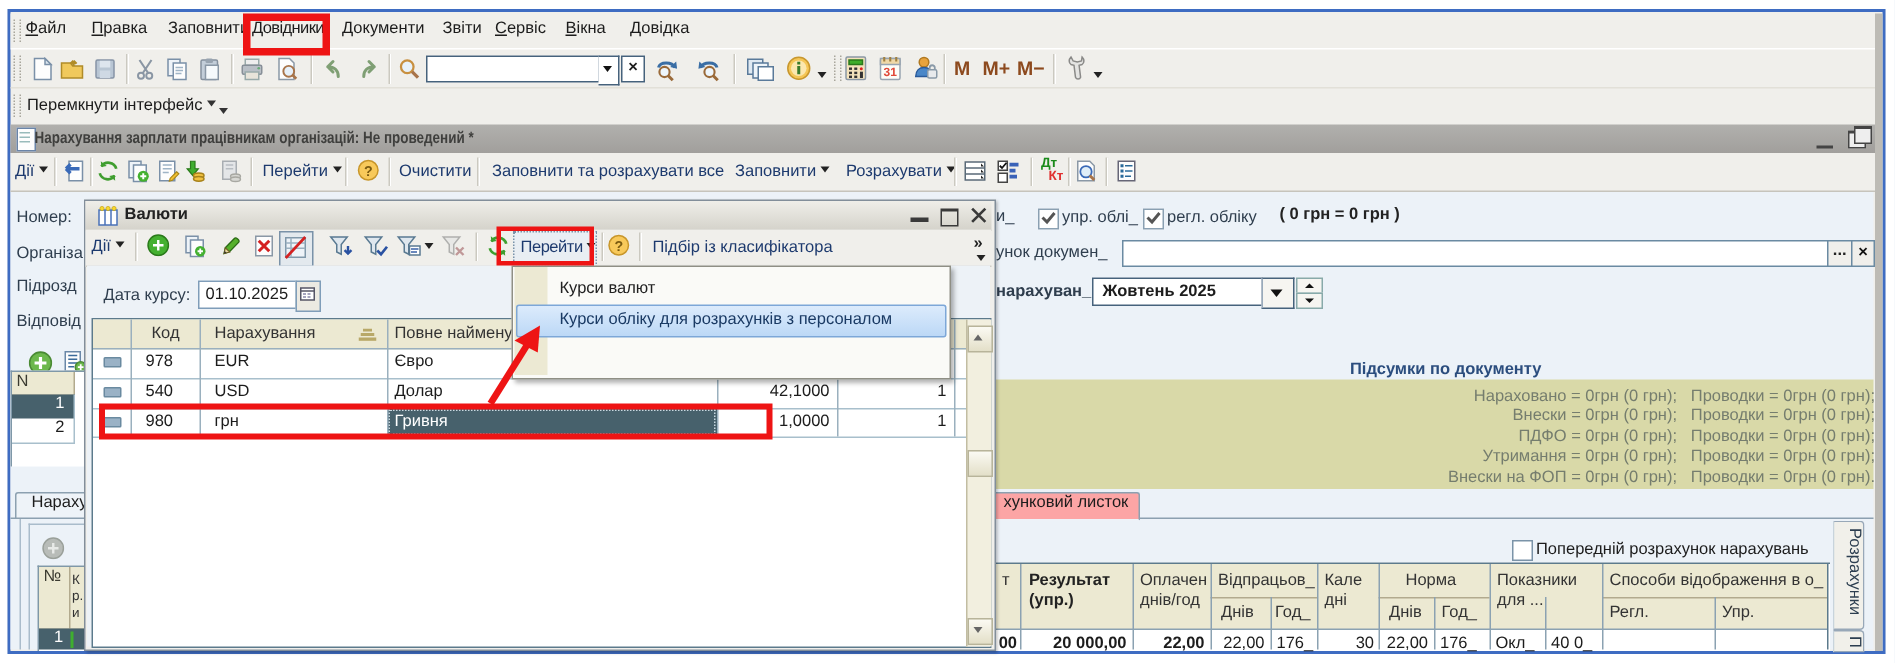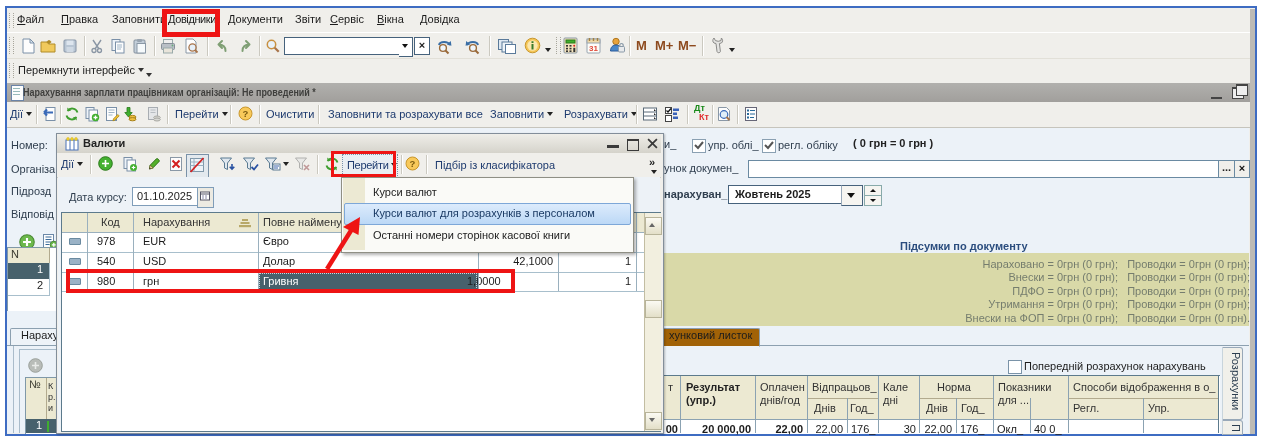--- a/index.html
+++ b/index.html
@@ -318,21 +318,21 @@
 <div class="ab" style="left:864px;top:185px;width:16px;height:9px;background:#f6f5f1;border:1px solid #8aa;text-align:center">
     <span style="display:block;margin:3px auto 0;width:0;border-left:3px solid transparent;border-right:3px solid transparent;border-bottom:3.5px solid #111"></span>
   </div>
 <div class="ab" style="left:864px;top:195px;width:16px;height:9px;background:#f6f5f1;border:1px solid #8aa">
     <span style="display:block;margin:3px auto 0;width:0;border-left:3px solid transparent;border-right:3px solid transparent;border-top:3.5px solid #111"></span>
   </div>
 <div class="ab" style="left:900px;top:240px;width:348px;text-align:left;font-weight:bold;color:#2b4d7e">Підсумки по документу</div>
 <div class="ab" style="left:660px;top:253px;width:589px;height:73px;background:#d9d9a8"></div>
 <div class="ab" style="left:660px;top:258px;width:590px;text-align:right;color:#757d6e;line-height:13.4px">Нараховано = 0грн (0 грн);&nbsp;&nbsp;&nbsp;Проводки = 0грн (0 грн);<br>Внески = 0грн (0 грн);&nbsp;&nbsp;&nbsp;Проводки = 0грн (0 грн);<br>ПДФО = 0грн (0 грн);&nbsp;&nbsp;&nbsp;Проводки = 0грн (0 грн);<br>Утримання = 0грн (0 грн);&nbsp;&nbsp;&nbsp;Проводки = 0грн (0 грн);<br>Внески на ФОП = 0грн (0 грн);&nbsp;&nbsp;&nbsp;Проводки = 0грн (0 грн).</div>
 <div class="ab" style="left:7px;top:345px;width:1242px;height:1px;background:#8ca0b0"></div>
-<div class="ab" style="left:640px;top:328px;width:118px;height:17px;background:#a16207;border:1px solid #8ca0b0;border-bottom:1px solid #eef3f8;border-radius:2px 2px 0 0"><span style="margin-left:28px">хунковий листок</span></div>
+<div class="ab" style="left:640px;top:328px;width:118px;height:17px;background:#fca5a5;border:1px solid #8ca0b0;border-bottom:1px solid #eef3f8;border-radius:2px 2px 0 0"><span style="margin-left:28px">хунковий листок</span></div>
 <div class="ab" style="left:1008px;top:360px;width:12px;height:12px;background:#fff;border:1px solid #7a93a8"></div>
 <div class="ab" style="left:1024px;top:360px">Попередній розрахунок нарахувань</div>
 
 <div class="ab" style="left:663px;top:375px;width:556px;height:58px;background:#fff;border-left:1px solid #5c7a8c;border-top:1px solid #5c7a8c"></div>
 <div class="ab khead" style="left:664px;top:376px;width:554px;height:43px;border-bottom:1px solid #8ba2b2"></div>
 <div class="ab" style="left:807px;top:398px;width:71px;height:1px;background:#b2aa8e"></div>
 <div class="ab" style="left:919px;top:398px;width:74px;height:1px;background:#b2aa8e"></div>
 <div class="ab" style="left:1068px;top:398px;width:150px;height:1px;background:#b2aa8e"></div>
 <div class="ab" style="left:668px;top:381px;color:#333">т</div>
 <div class="ab" style="left:686px;top:381px;color:#222;font-weight:bold;line-height:13px">Результат<br>(упр.)</div>
@@ -478,21 +478,21 @@
     <div class="ab" style="left:86px;top:101px">EUR</div>
     <div class="ab" style="left:206px;top:101px">Євро</div>
 <div class="ab" style="left:40px;top:121px">540</div>
     <div class="ab" style="left:86px;top:121px">USD</div>
     <div class="ab" style="left:206px;top:121px">Долар</div>
 <div class="ab" style="left:421px;top:121px;width:75px;text-align:right">42,1000</div>
 <div class="ab" style="left:501px;top:121px;width:73px;text-align:right">1</div>
 <div class="ab" style="left:40px;top:141px">980</div>
     <div class="ab" style="left:86px;top:141px">грн</div>
 <div class="ab" style="left:206px;top:141px;color:#fff">Гривня</div>
-<div class="ab" style="left:410px;top:141px;width:75px;text-align:left">1,0000</div>
+<div class="ab" style="left:421px;top:141px;width:75px;text-align:right">1,0000</div>
 <div class="ab" style="left:501px;top:141px;width:73px;text-align:right">1</div>
 <div class="ab" style="left:12px;top:104px;width:10px;height:5px;background:#9ab2c6;border:1px solid #6a8aa0;border-radius:1px"></div>
 <div class="ab" style="left:12px;top:124px;width:10px;height:5px;background:#9ab2c6;border:1px solid #6a8aa0;border-radius:1px"></div>
 <div class="ab" style="left:12px;top:144px;width:10px;height:5px;background:#9ab2c6;border:1px solid #6a8aa0;border-radius:1px"></div>
 <div class="ab" style="left:30px;top:79px;width:1px;height:78px;background:#9ab0be"></div>
 <div class="ab" style="left:76px;top:79px;width:1px;height:78px;background:#9ab0be"></div>
 <div class="ab" style="left:201px;top:79px;width:1px;height:78px;background:#9ab0be"></div>
 <div class="ab" style="left:421px;top:79px;width:1px;height:78px;background:#9ab0be"></div>
 <div class="ab" style="left:501px;top:79px;width:1px;height:78px;background:#9ab0be"></div>
 <div class="ab" style="left:579px;top:79px;width:1px;height:78px;background:#9ab0be"></div>
@@ -502,22 +502,21 @@
 <div class="ab" style="left:592px;top:89px;width:0;height:0;border-left:3.5px solid transparent;border-right:3.5px solid transparent;border-bottom:4.5px solid #666"></div>
 <div class="ab" style="left:588px;top:166px;width:15px;height:16px;background:linear-gradient(#fbfaf3,#e3dfc8);border:1px solid #b8b49a"></div>
 <div class="ab" style="left:588px;top:278px;width:15px;height:16px;background:linear-gradient(#fbfaf3,#e3dfc8);border:1px solid #b8b49a"></div>
 <div class="ab" style="left:592px;top:284px;width:0;height:0;border-left:3.5px solid transparent;border-right:3.5px solid transparent;border-top:4.5px solid #666"></div>
 </div>
 
 <div class="ab menu">
 <div class="ab" style="left:1px;top:0;width:22px;height:72px;background:#ece9d3"></div>
 <div class="ab" style="left:31px;top:8px;color:#222">Курси валют</div>
 <div class="ab" style="left:2px;top:25px;width:285px;height:20px;background:linear-gradient(#dcebfc,#bcd8f6);border:1px solid #7da7d8;border-radius:2px"></div>
-<div class="ab" style="left:31px;top:29px;color:#1a3a64">Курси валют для розрахунків з персоналом</div>
-<div class="ab" style="left:31px;top:51px;color:#222">Останні номери сторінок касової книги</div>
+<div class="ab" style="left:31px;top:29px;color:#1a3a64">Курси обліку для розрахунків з персоналом</div>
 </div>
 
 <div class="ab redbox" style="left:331px;top:151px;width:59px;height:20px;z-index:62"></div>
 <div class="ab redbox" style="left:66px;top:269px;width:441px;height:16px;border-width:4px;z-index:62"></div>
 <svg class="ab" style="left:295px;top:195px;width:85px;height:85px;z-index:63" viewBox="0 0 85 85">
     <line x1="32" y1="74" x2="57" y2="34" stroke="#ee1414" stroke-width="4.5"></line>
     <polygon points="65,22 63.5,40 48,32" fill="#ee1414"></polygon>
   </svg>
 
 </body></html>

